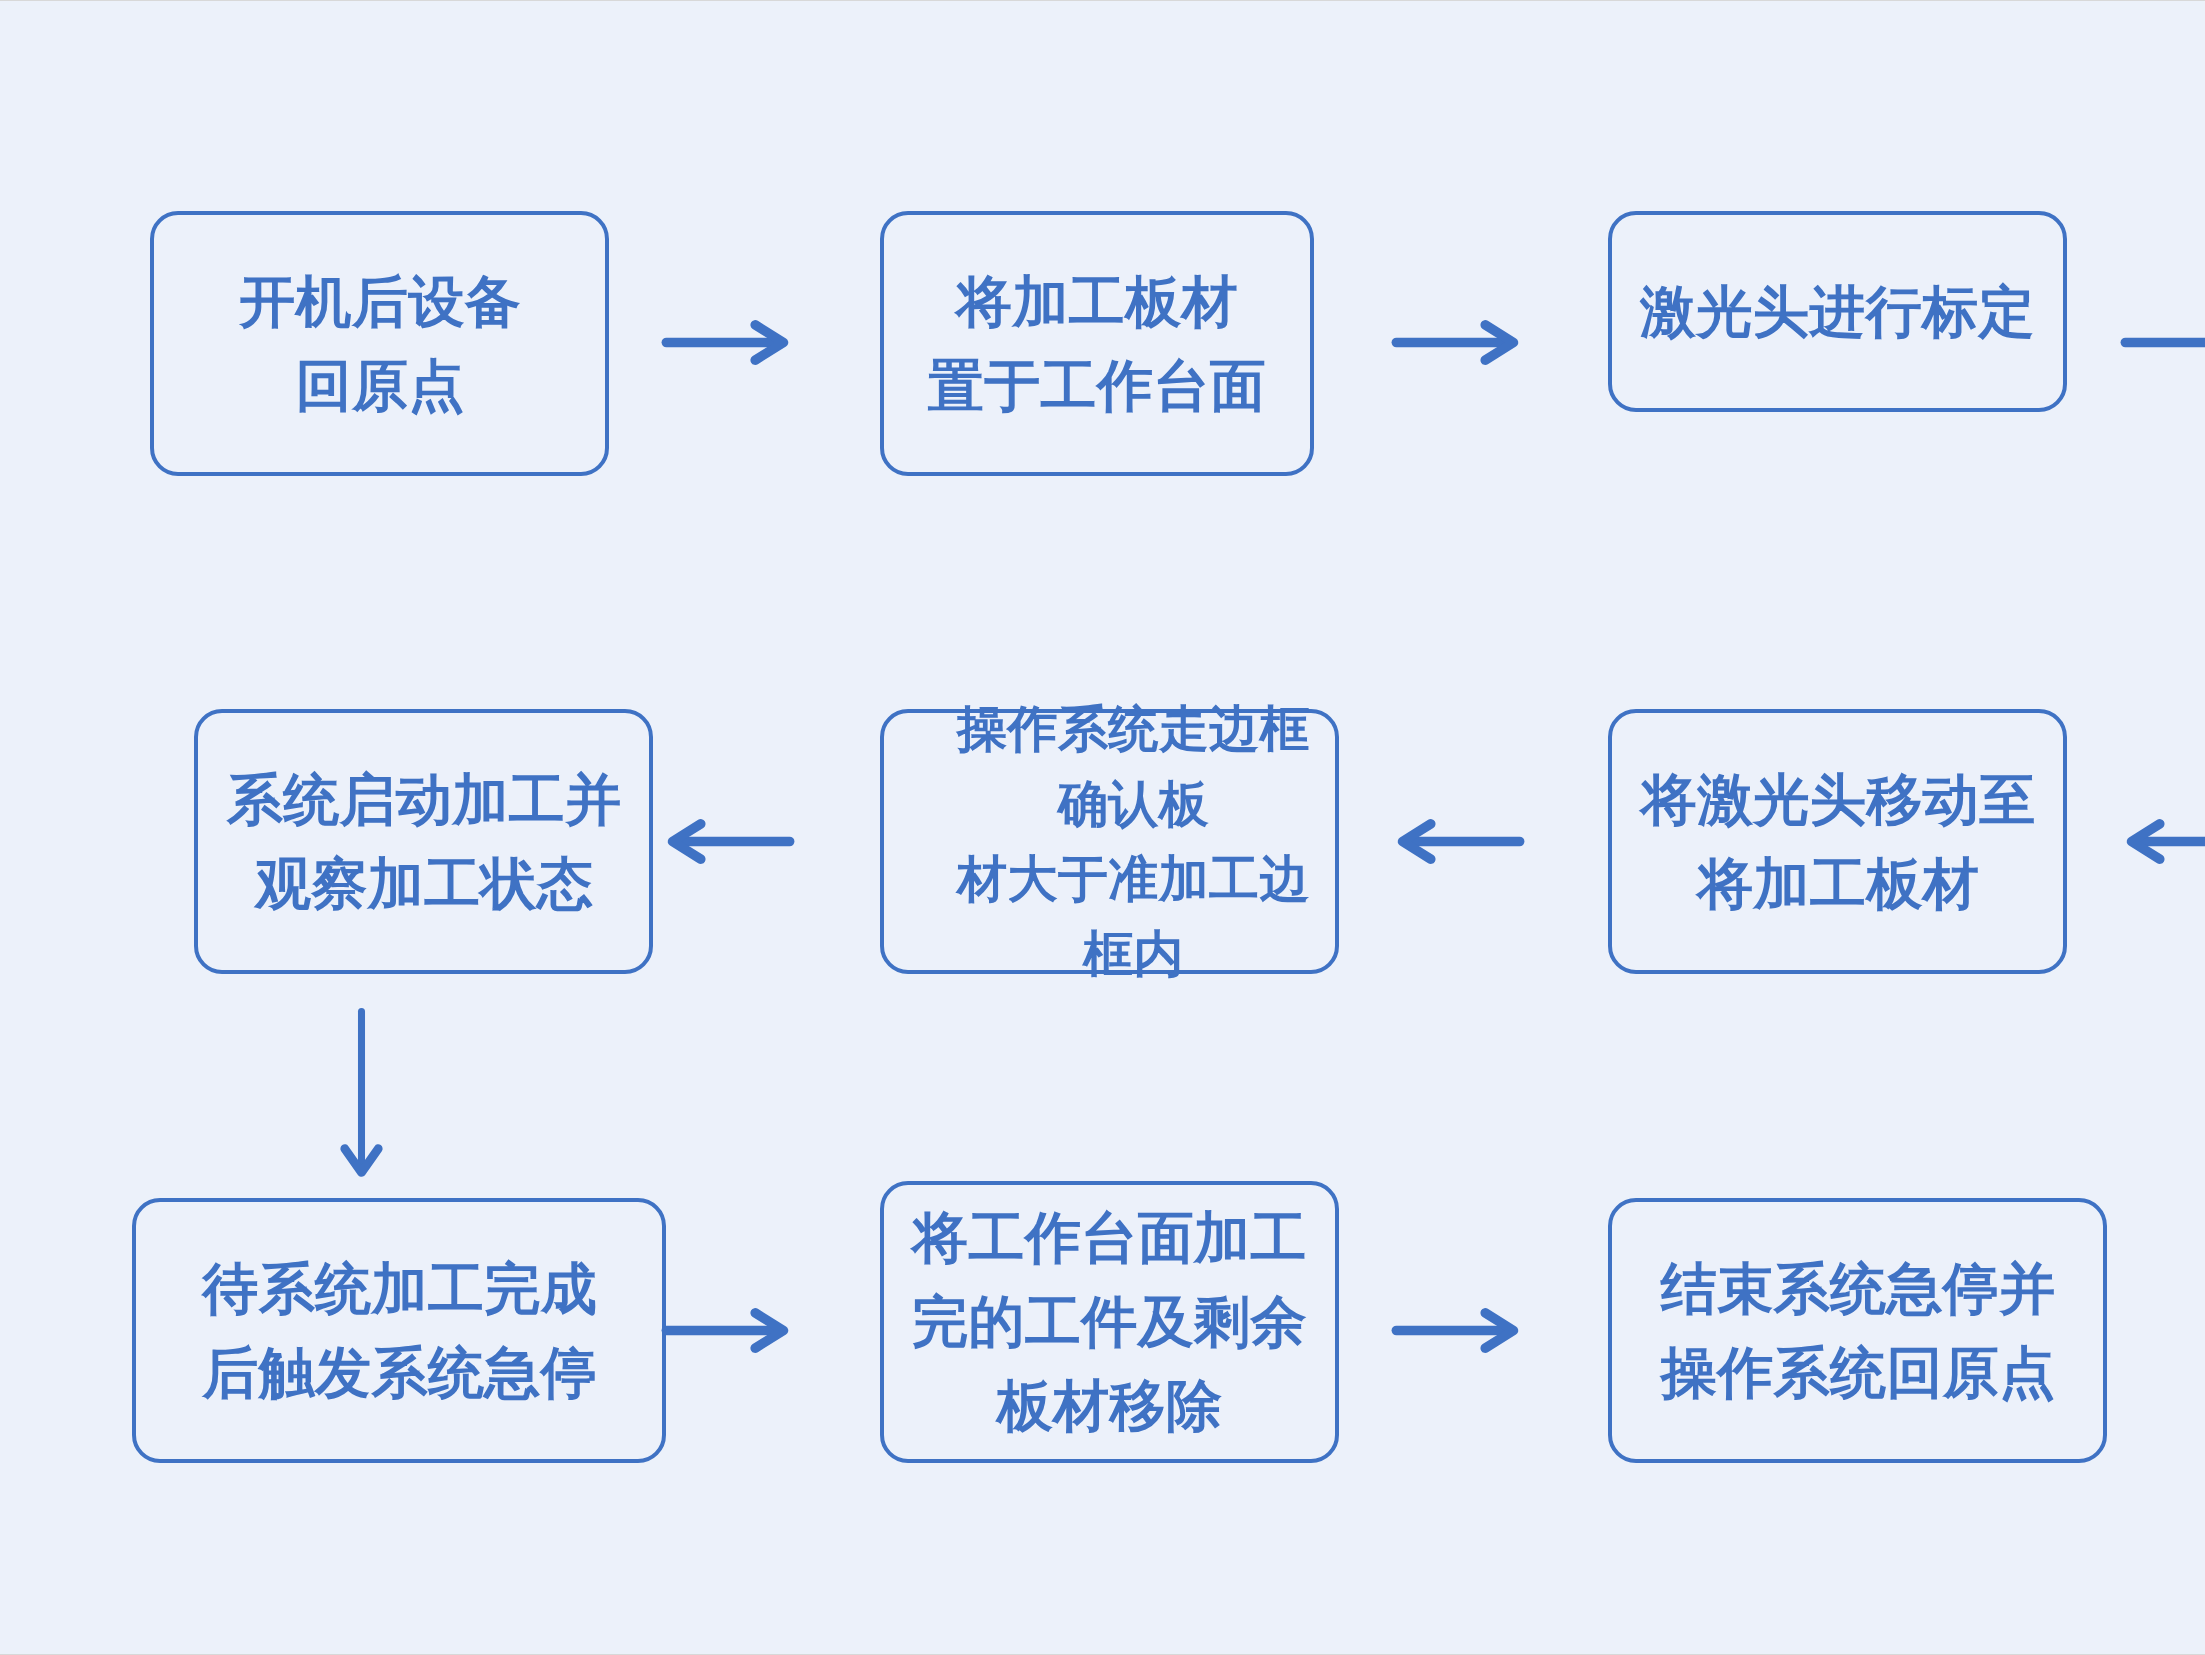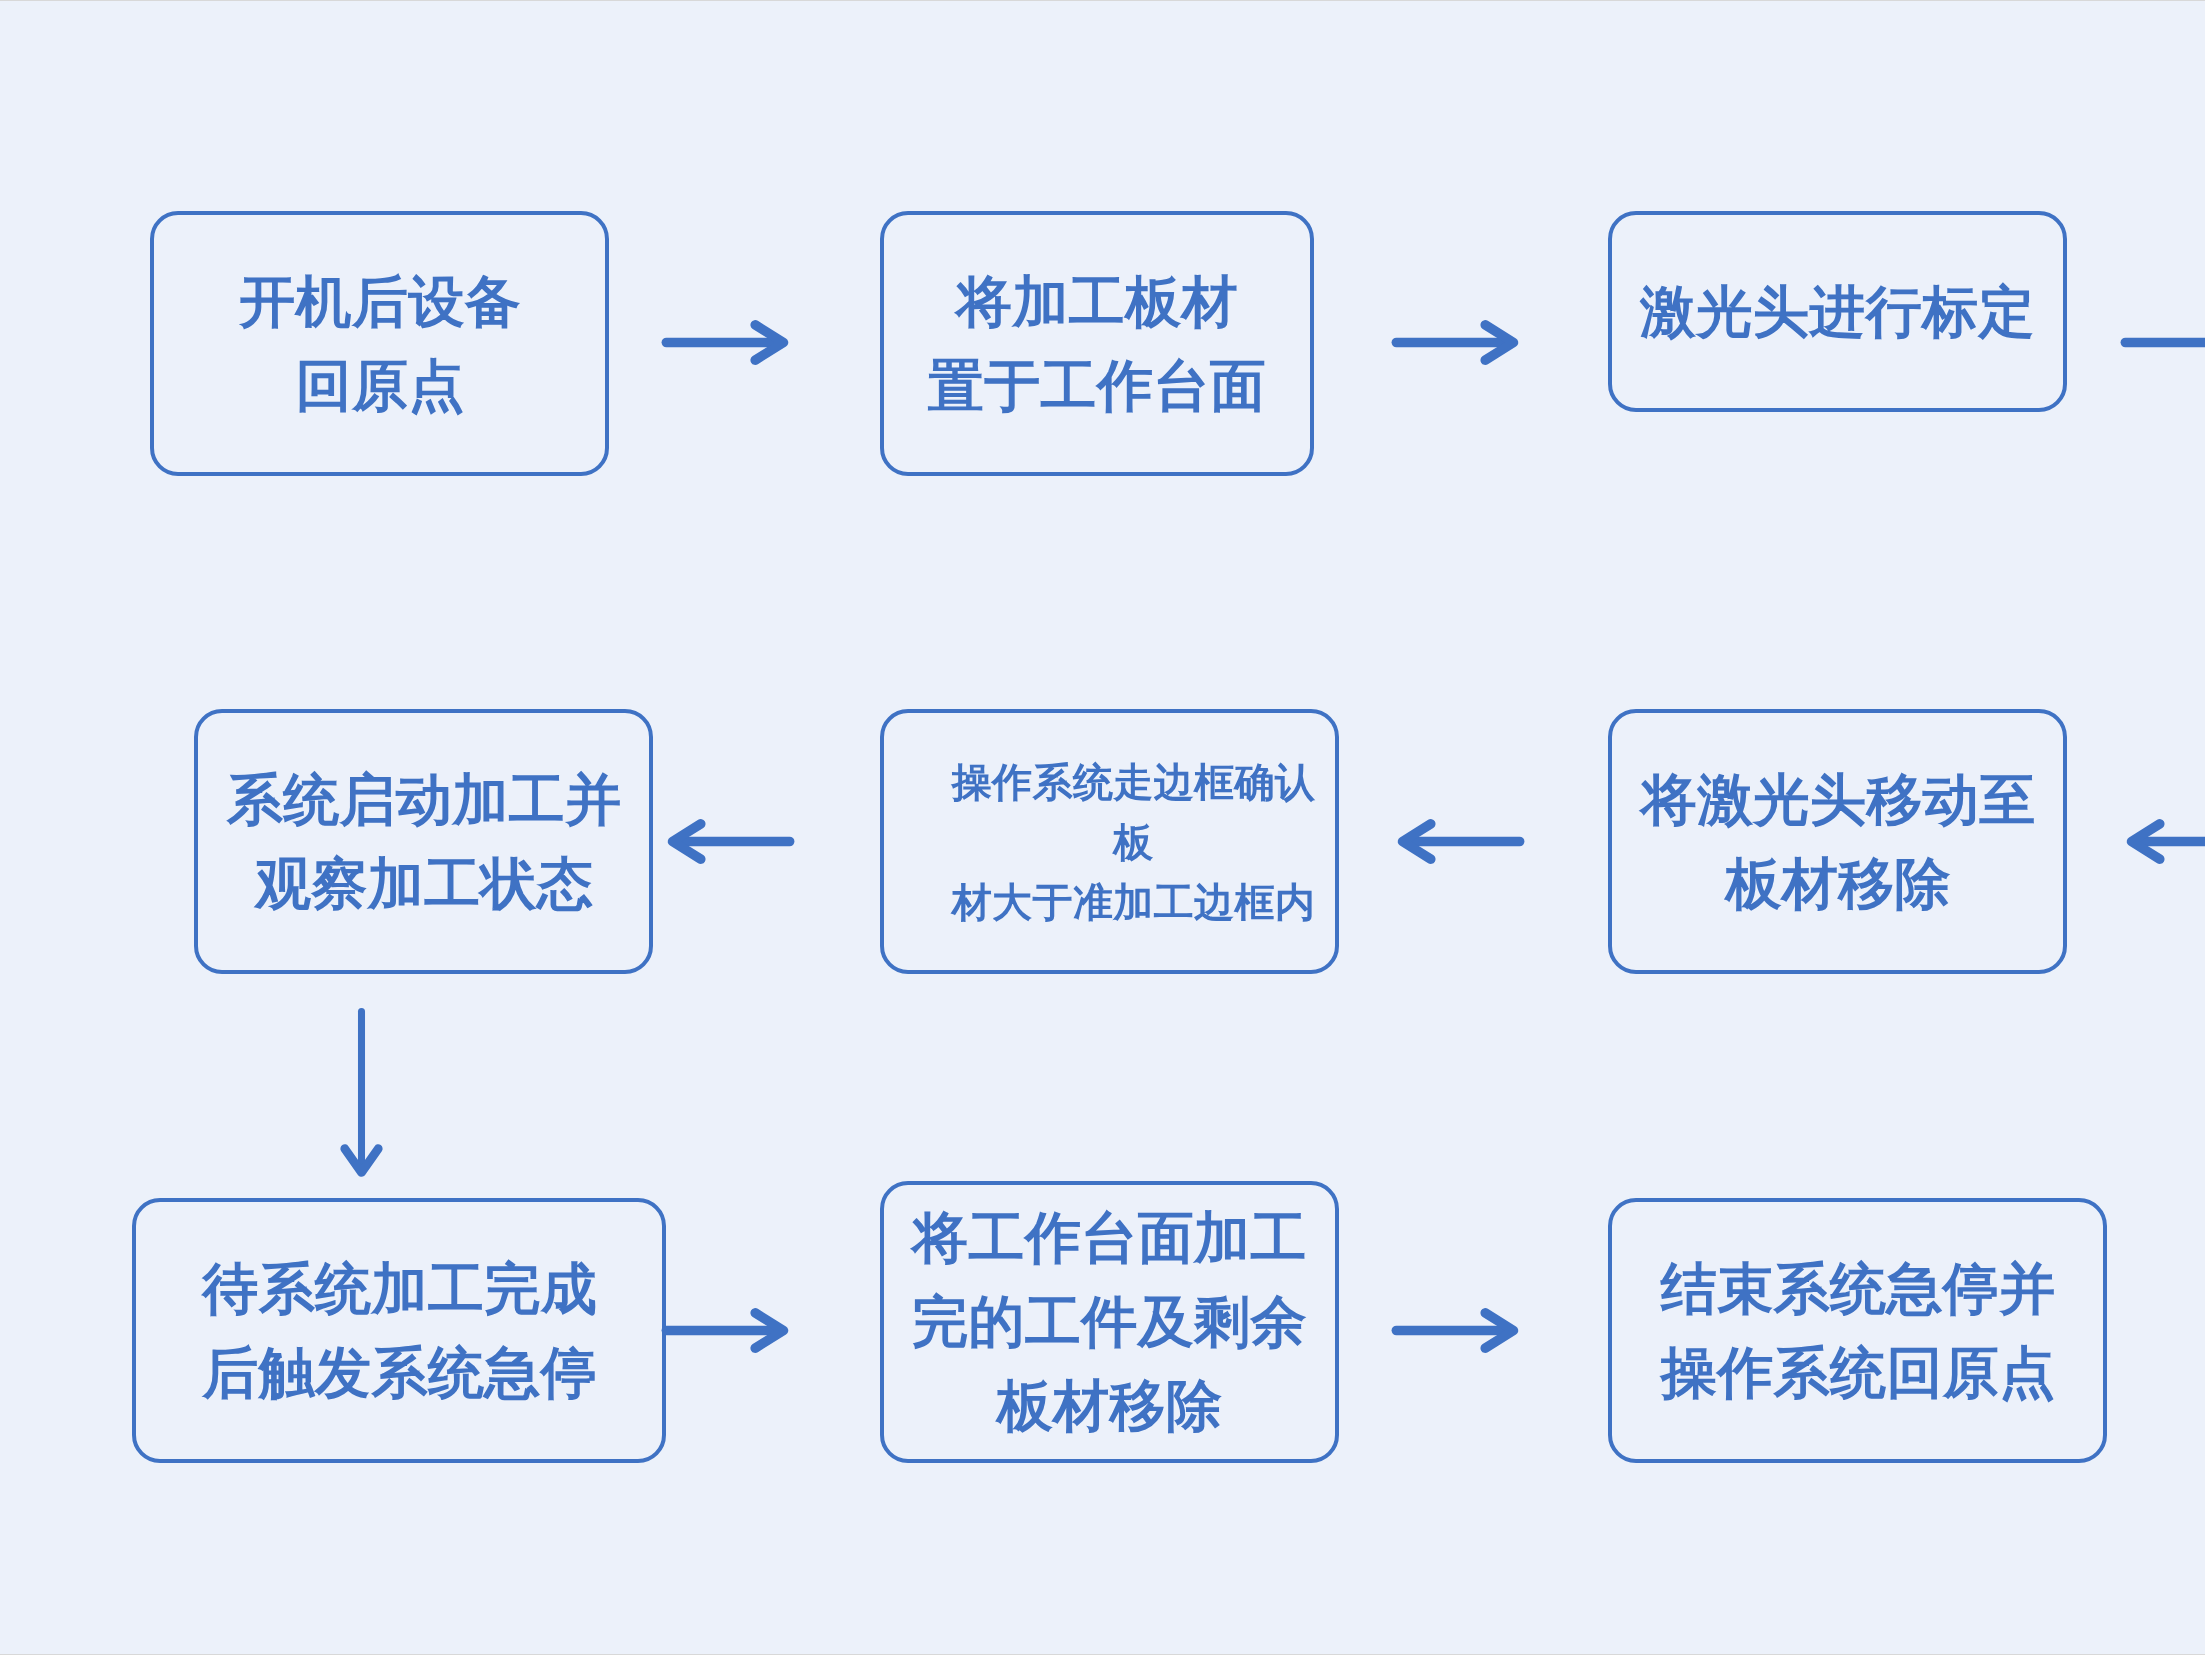--- a/index.html
+++ b/index.html
@@ -42,21 +42,21 @@
     white-space: pre-line;
     line-height: 1.5;
   }
 
   
   .align-left  .node-label { text-align: center;   padding-left: 12px;  padding-right: 10.6px; }
   .align-center .node-label { text-align: center; padding-left: 8.8px;  padding-right: 8.8px; }
 
   
   .fs-big   { font-size: 56px; }
-  .fs-small { font-size: 40px; padding-left: 48px;  }
+  .fs-small { font-size: 50px; padding-left: 48px;  }
 
   
   .arrow {
     position: absolute;
   }
   .arrow svg { display: block; overflow: visible; }
 </style>
 </head>
 <body>
 
@@ -99,21 +99,21 @@
 
   <div class="arrow" style="left:2121px; top:814px;">
     <svg width="132" height="53" viewBox="0 0 300 120">
       <path d="M290 60 L32 60" stroke="#3f72c4" stroke-width="22" stroke-linecap="round" fill="none"></path>
       <path d="M88 20 L24 60 L88 100" stroke="#3f72c4" stroke-width="22" stroke-linecap="round" stroke-linejoin="round" fill="none"></path>
     </svg>
   </div>
 
   <div class="node align-left fs-big" style="left:1608px; top:708px; width:459px; height:265px;">
     <span class="node-label">将激光头移动至
-板材移除</span>
+将加工板材</span>
   </div>
 
   <div class="arrow" style="left:1392px; top:814px;">
     <svg width="132" height="53" viewBox="0 0 300 120">
       <path d="M290 60 L32 60" stroke="#3f72c4" stroke-width="22" stroke-linecap="round" fill="none"></path>
       <path d="M88 20 L24 60 L88 100" stroke="#3f72c4" stroke-width="22" stroke-linecap="round" stroke-linejoin="round" fill="none"></path>
     </svg>
   </div>
 
   <div class="node align-center fs-small" style="left:880px; top:708px; width:459px; height:265px;">

